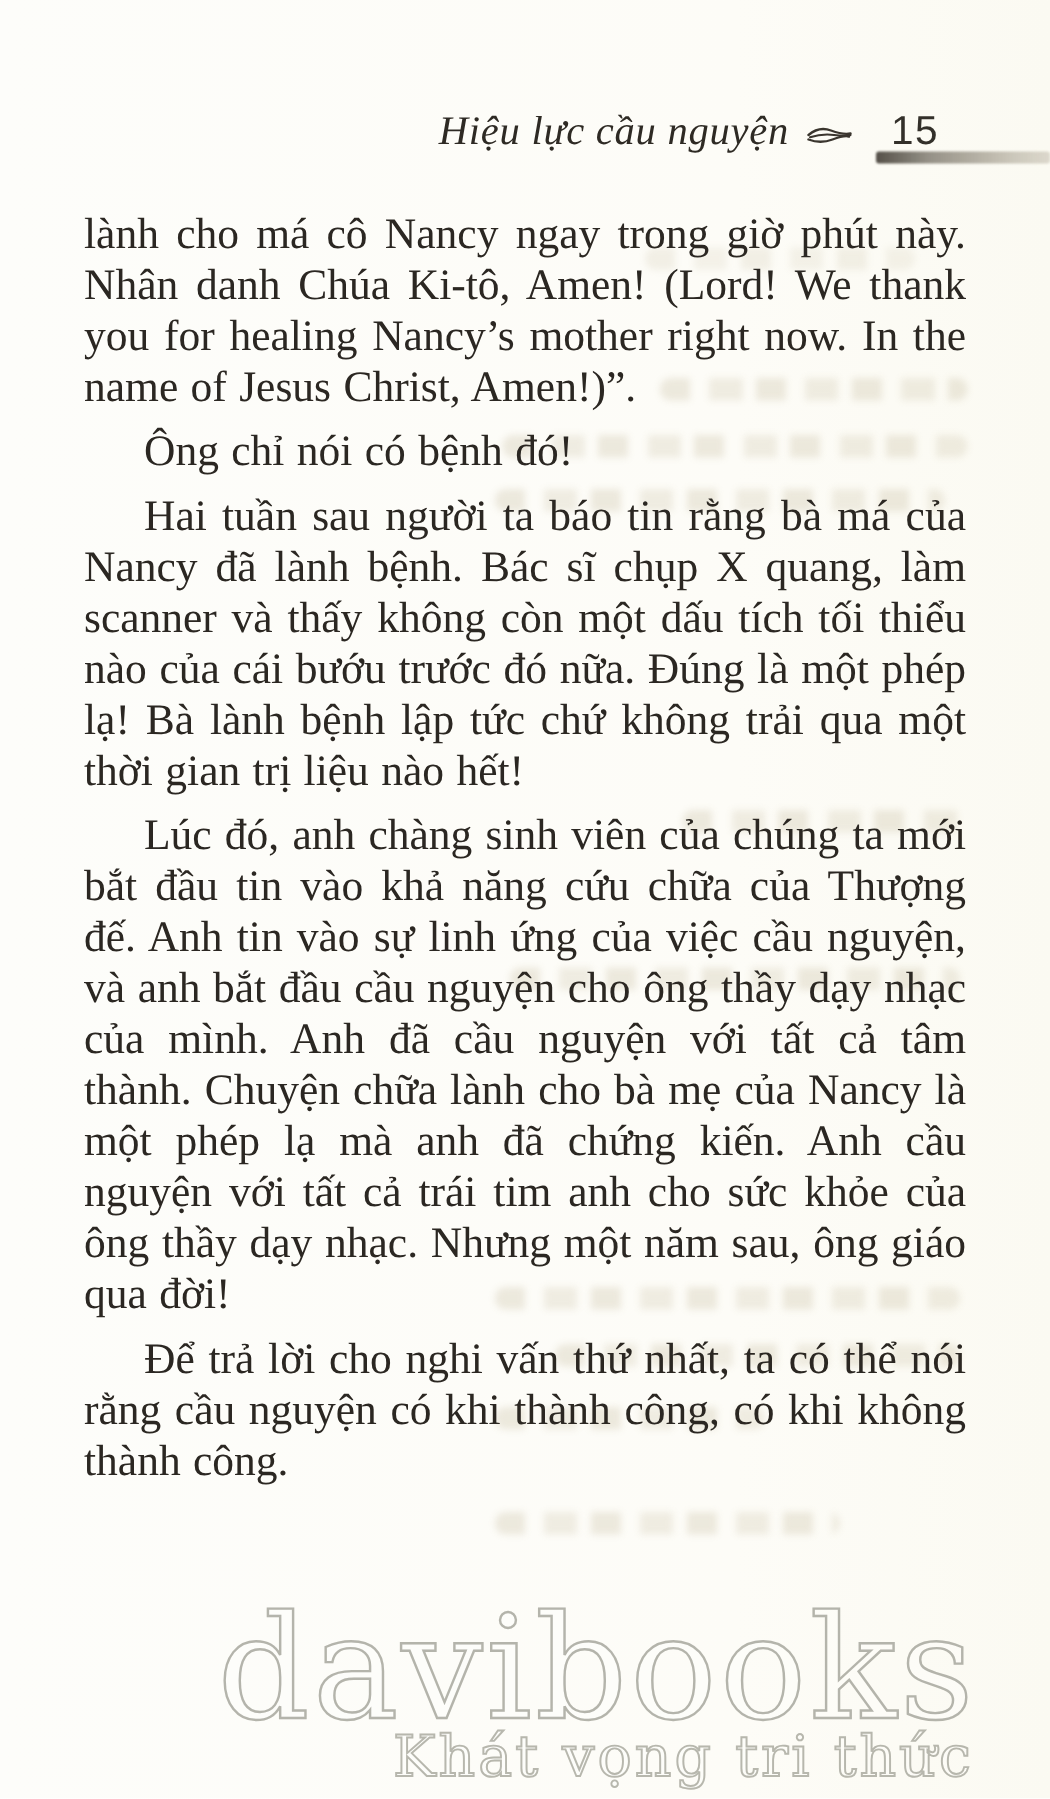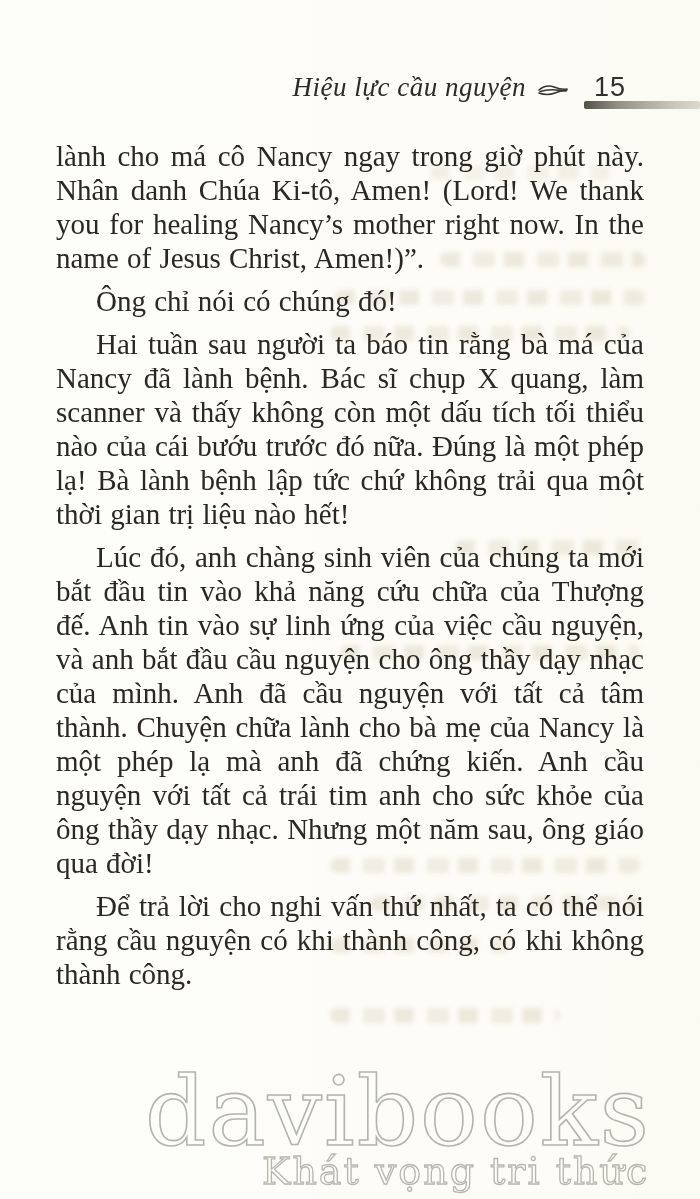--- a/index.html
+++ b/index.html
@@ -89,21 +89,21 @@
       <path d="M1 7 Q 8 1 16 4 T 29 6" fill="none" stroke="#3a352e" stroke-width="1.6" stroke-linecap="round"></path>
       <path d="M2 8.5 Q 10 6 18 7 T 29 7" fill="none" stroke="#3a352e" stroke-width="1.4" stroke-linecap="round"></path>
       <path d="M1 10 Q 9 13 17 10 T 28 8" fill="none" stroke="#3a352e" stroke-width="1.6" stroke-linecap="round"></path>
     </svg>
     <span class="pagenum">15</span>
   </header>
   <div class="smudge"></div>
 
   <main class="body-text">
     <p class="para no-indent">lành cho má cô Nancy ngay trong giờ phút này. Nhân danh Chúa Ki-tô, Amen! (Lord! We thank you for healing Nancy’s mother right now. In the name of Jesus Christ, Amen!)”.</p>
-    <p class="para">Ông chỉ nói có chúng đó!</p>
+    <p class="para">Ông chỉ nói có bệnh đó!</p>
     <p class="para">Hai tuần sau người ta báo tin rằng bà má của Nancy đã lành bệnh. Bác sĩ chụp X quang, làm scanner và thấy không còn một dấu tích tối thiểu nào của cái bướu trước đó nữa. Đúng là một phép lạ! Bà lành bệnh lập tức chứ không trải qua một thời gian trị liệu nào hết!</p>
     <p class="para">Lúc đó, anh chàng sinh viên của chúng ta mới bắt đầu tin vào khả năng cứu chữa của Thượng đế. Anh tin vào sự linh ứng của việc cầu nguyện, và anh bắt đầu cầu nguyện cho ông thầy dạy nhạc của mình. Anh đã cầu nguyện với tất cả tâm thành. Chuyện chữa lành cho bà mẹ của Nancy là một phép lạ mà anh đã chứng kiến. Anh cầu nguyện với tất cả trái tim anh cho sức khỏe của ông thầy dạy nhạc. Nhưng một năm sau, ông giáo qua đời!</p>
     <p class="para">Để trả lời cho nghi vấn thứ nhất, ta có thể nói rằng cầu nguyện có khi thành công, có khi không thành công.</p>
   </main>
 
   <div class="watermark">
     <div class="wm-brand">davibooks</div>
     <div class="wm-tagline">Khát vọng tri thức</div>
   </div>
 

